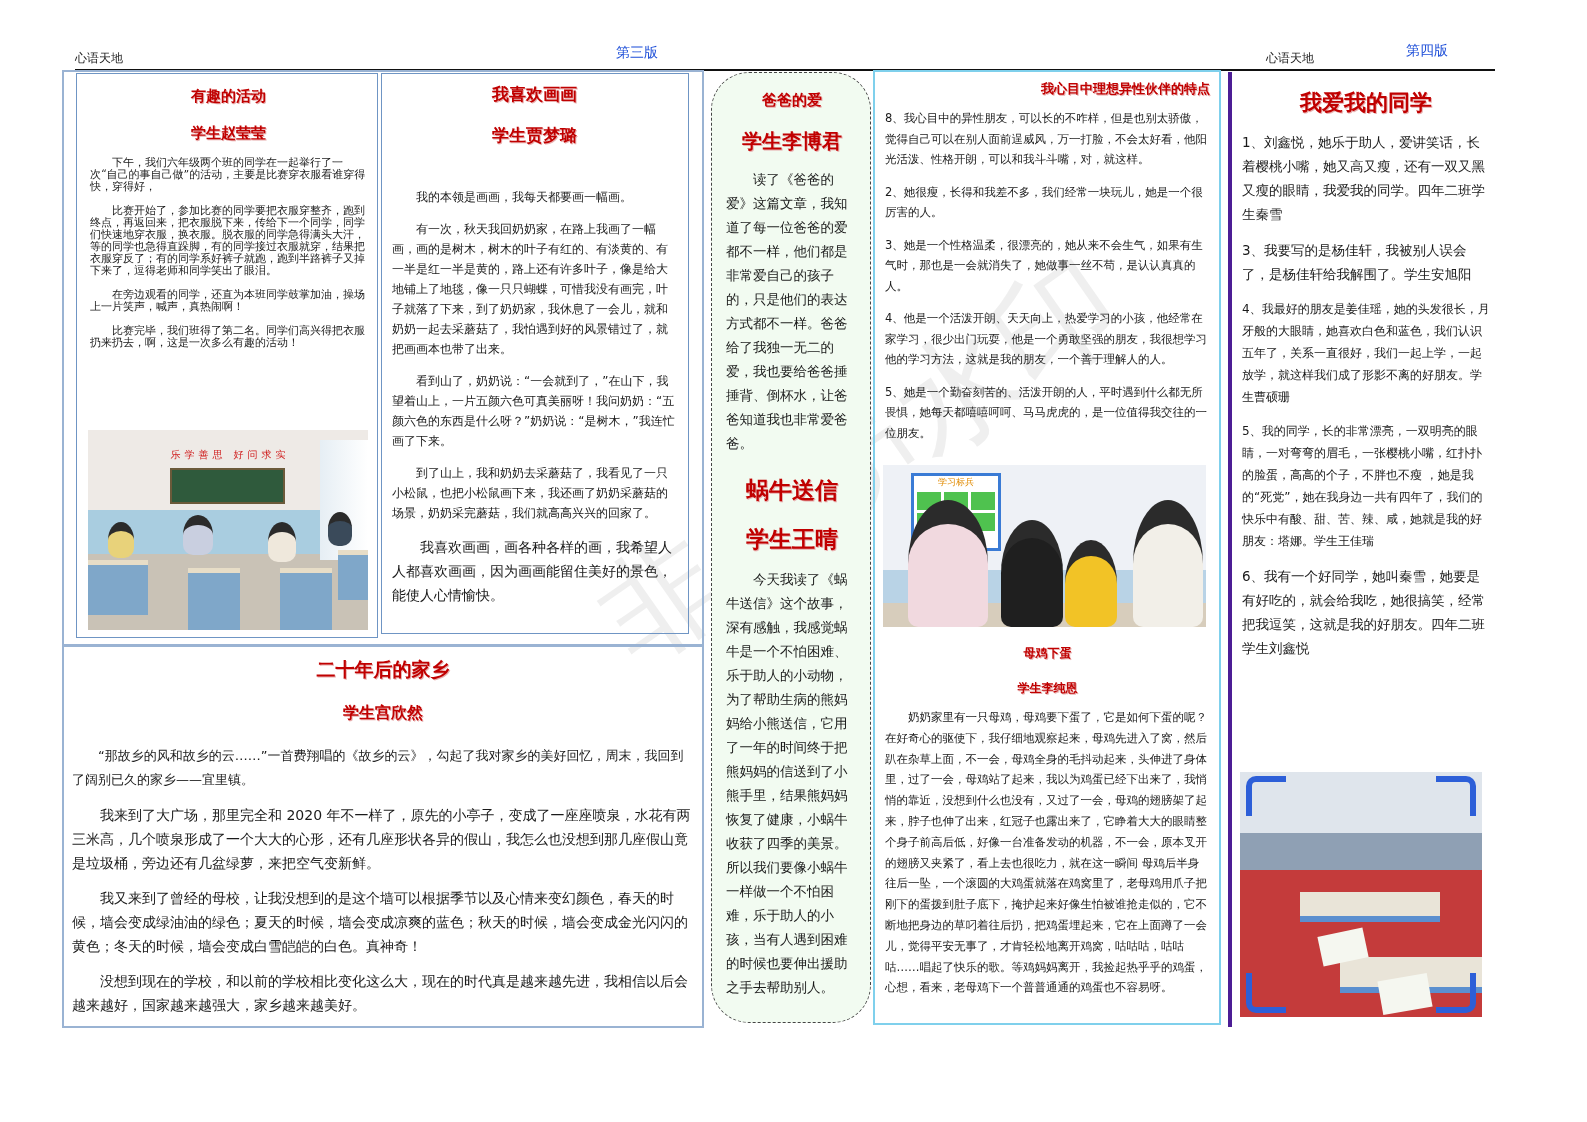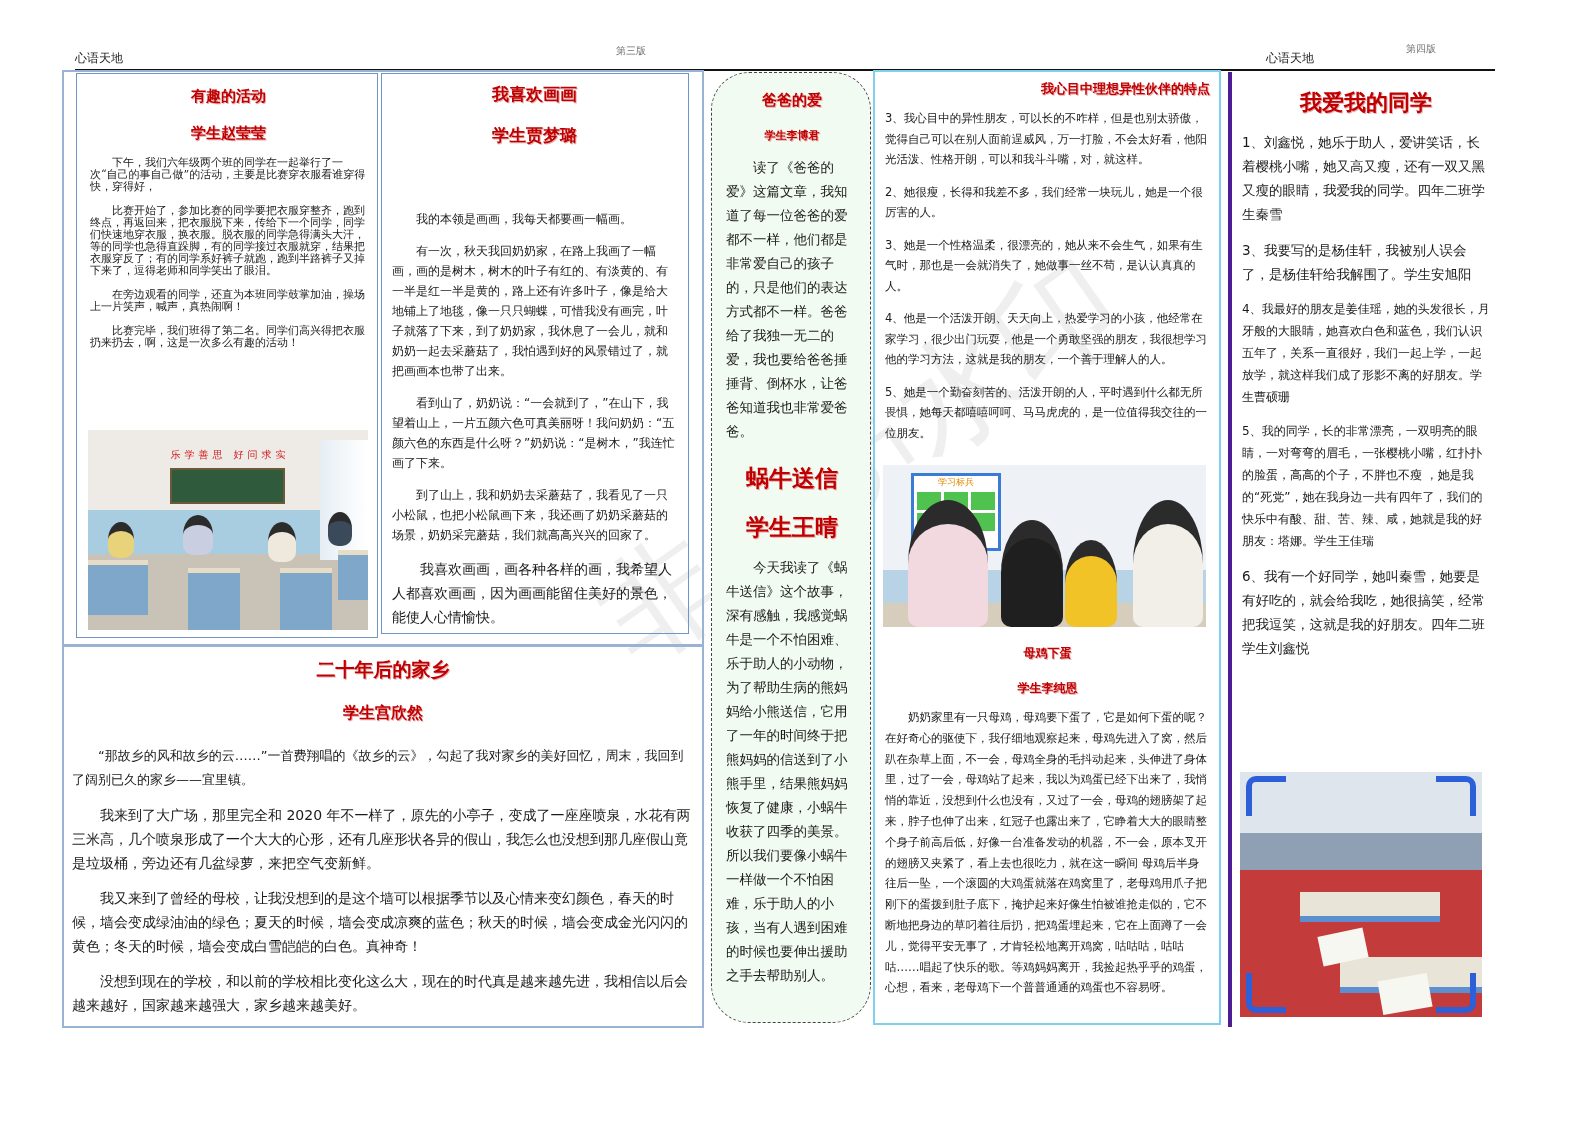--- a/index.html
+++ b/index.html
@@ -1,21 +1,21 @@
 <!DOCTYPE html>
 <html><head>
 <meta charset="utf-8">
 <style>
   * { box-sizing: border-box; margin: 0; padding: 0; }
   html, body { width: 1587px; height: 1122px; background: #ffffff; overflow: hidden; }
   body { position: relative; font-family: "DejaVu Sans", "Liberation Sans", sans-serif; color: #1a1a1a; }
 
   .abs { position: absolute; }
   .hdr-small { font-size: 12px; color: #222; }
-  .hdr-page { font-size: 10px; color: #737373; }
+  .hdr-page { font-size: 14px; color: #1d4ed8; }
   .hline { position: absolute; height: 2px; background: #111; }
 
   .box-blue { position: absolute; border: 2px solid #9ab3d3; }
   .box-blue-in { position: absolute; border: 1px solid #6f95c4; }
   .box-cyan { position: absolute; border: 2px solid #7fd0ec; }
 
   .title-red { color: #c00000; font-weight: bold; text-align: center; text-shadow: 1px 1px 0 #e8b0b0; }
   .para { text-indent: 2em; }
   .serif { font-family: "DejaVu Serif", "Liberation Serif", serif; }
 
@@ -23,36 +23,36 @@
   .c1 { left: 80px; top: 75px; width: 297px; height: 560px; padding: 4px 10px; }
   .c1 .t1 { font-size: 15px; margin-top: 8px; }
   .c1 .t2 { font-size: 15px; margin-top: 18px; }
   .c1 .body { font-size: 11px; line-height: 12px; margin-top: 14px; }
   .c1 .body p { margin-bottom: 12px; }
 
   
   .c2 { left: 382px; top: 75px; width: 305px; height: 560px; padding: 0 10px; }
   .c2 .t1 { font-size: 17px; margin-top: 8px; }
   .c2 .t2 { font-size: 17px; margin-top: 18px; }
-  .c2 .body { font-size: 12px; line-height: 20px; margin-top: 62px; }
+  .c2 .body { font-size: 12px; line-height: 20px; margin-top: 40px; }
   .c2 .body p { margin-bottom: 12px; }
   .c2 .body p.big { font-size: 14px; line-height: 24px; }
 
   
   .c3 { left: 62px; top: 647px; width: 642px; height: 428px; padding: 0 10px; }
   .c3 .t1 { font-size: 19px; margin-top: 10px; }
   .c3 .t2 { font-size: 16px; margin-top: 20px; }
   .c3 .body { font-size: 13px; line-height: 24px; margin-top: 20px; }
   .c3 .body p { margin-bottom: 11px; }
   .c3 .body p.lg { font-size: 14px; }
 
   
   .c4 { left: 711px; top: 72px; width: 160px; height: 951px; border: 1.5px dashed #444; border-radius: 38px; background: #f2fbf1; padding: 0 12px 0 14px; }
   .c4 .t1 { font-size: 15px; margin-top: 18px; }
-  .c4 .t2 { font-size: 11px; margin-top: 18px; }
+  .c4 .t2 { font-size: 20px; margin-top: 18px; }
   .c4 .t3 { font-size: 23px; margin-top: 20px; }
   .c4 .t4 { font-size: 23px; margin-top: 18px; }
   .c4 .body { font-size: 13.5px; line-height: 24px; margin-top: 12px; }
 
   
   .c5 { left: 875px; top: 70px; width: 345px; height: 955px; padding: 0 10px; }
   .c5 .t1 { font-size: 13px; text-align: right; padding-left: 48px; margin-top: 10px; }
   .c5 .body { font-size: 11.5px; line-height: 20.5px; margin-top: 10px; }
   .c5 .body p { margin-bottom: 12px; }
   .c5 .t2 { font-size: 12px; margin-top: 12px; }
@@ -157,21 +157,21 @@
   <div class="title-red t2">学生李博君</div>
   <div class="body para">读了《爸爸的爱》这篇文章，我知道了每一位爸爸的爱都不一样，他们都是非常爱自己的孩子的，只是他们的表达方式都不一样。爸爸给了我独一无二的爱，我也要给爸爸捶捶背、倒杯水，让爸爸知道我也非常爱爸爸。</div>
   <div class="title-red t3">蜗牛送信</div>
   <div class="title-red t4">学生王晴</div>
   <div class="body para">今天我读了《蜗牛送信》这个故事，深有感触，我感觉蜗牛是一个不怕困难、乐于助人的小动物，为了帮助生病的熊妈妈给小熊送信，它用了一年的时间终于把熊妈妈的信送到了小熊手里，结果熊妈妈恢复了健康，小蜗牛收获了四季的美景。所以我们要像小蜗牛一样做一个不怕困难，乐于助人的小孩，当有人遇到困难的时候也要伸出援助之手去帮助别人。</div>
 </div>
 
 <div class="abs c5">
   <div class="title-red t1">我心目中理想异性伙伴的特点</div>
   <div class="body">
-    <p>3、我心目中的异性朋友，可以长的不咋样，但是也别太骄傲，觉得自己可以在别人面前逞威风，万一打脸，不会太好看，他阳光活泼、性格开朗，可以和我斗斗嘴，对，就这样。</p>
+    <p>8、我心目中的异性朋友，可以长的不咋样，但是也别太骄傲，觉得自己可以在别人面前逞威风，万一打脸，不会太好看，他阳光活泼、性格开朗，可以和我斗斗嘴，对，就这样。</p>
     <p>2、她很瘦，长得和我差不多，我们经常一块玩儿，她是一个很厉害的人。</p>
     <p>3、她是一个性格温柔，很漂亮的，她从来不会生气，如果有生气时，那也是一会就消失了，她做事一丝不苟，是认认真真的人。</p>
     <p>4、他是一个活泼开朗、天天向上，热爱学习的小孩，他经常在家学习，很少出门玩耍，他是一个勇敢坚强的朋友，我很想学习他的学习方法，这就是我的朋友，一个善于理解人的人。</p>
     <p>5、她是一个勤奋刻苦的、活泼开朗的人，平时遇到什么都无所畏惧，她每天都嘻嘻呵呵、马马虎虎的，是一位值得我交往的一位朋友。</p>
   </div>
   <div style="height:178px;"></div>
   <div class="title-red t2">母鸡下蛋</div>
   <div class="title-red t3">学生李纯恩</div>
   <div class="body2 para">奶奶家里有一只母鸡，母鸡要下蛋了，它是如何下蛋的呢？在好奇心的驱使下，我仔细地观察起来，母鸡先进入了窝，然后趴在杂草上面，不一会，母鸡全身的毛抖动起来，头伸进了身体里，过了一会，母鸡站了起来，我以为鸡蛋已经下出来了，我悄悄的靠近，没想到什么也没有，又过了一会，母鸡的翅膀架了起来，脖子也伸了出来，红冠子也露出来了，它睁着大大的眼睛整个身子前高后低，好像一台准备发动的机器，不一会，原本叉开的翅膀又夹紧了，看上去也很吃力，就在这一瞬间 母鸡后半身往后一坠，一个滚圆的大鸡蛋就落在鸡窝里了，老母鸡用爪子把刚下的蛋拨到肚子底下，掩护起来好像生怕被谁抢走似的，它不断地把身边的草叼着往后扔，把鸡蛋埋起来，它在上面蹲了一会儿，觉得平安无事了，才肯轻松地离开鸡窝，咕咕咕，咕咕咕……唱起了快乐的歌。等鸡妈妈离开，我捡起热乎乎的鸡蛋，心想，看来，老母鸡下一个普普通通的鸡蛋也不容易呀。</div>
 </div>

